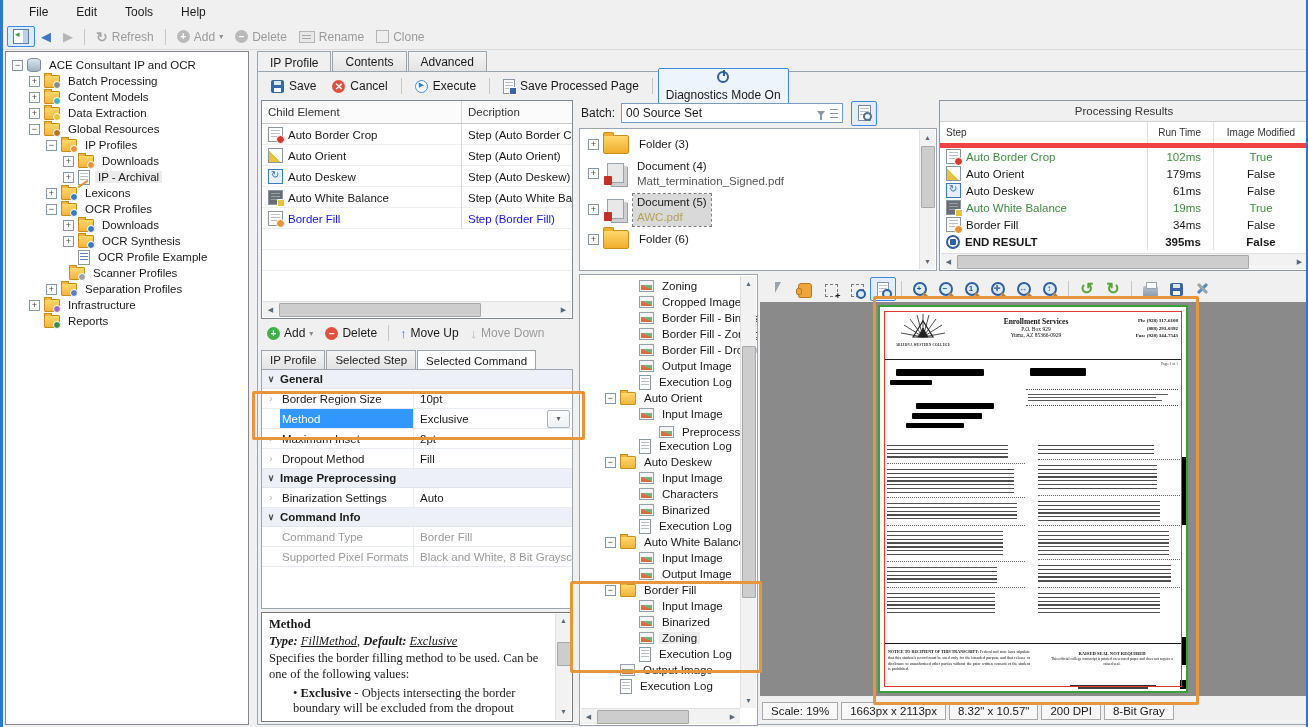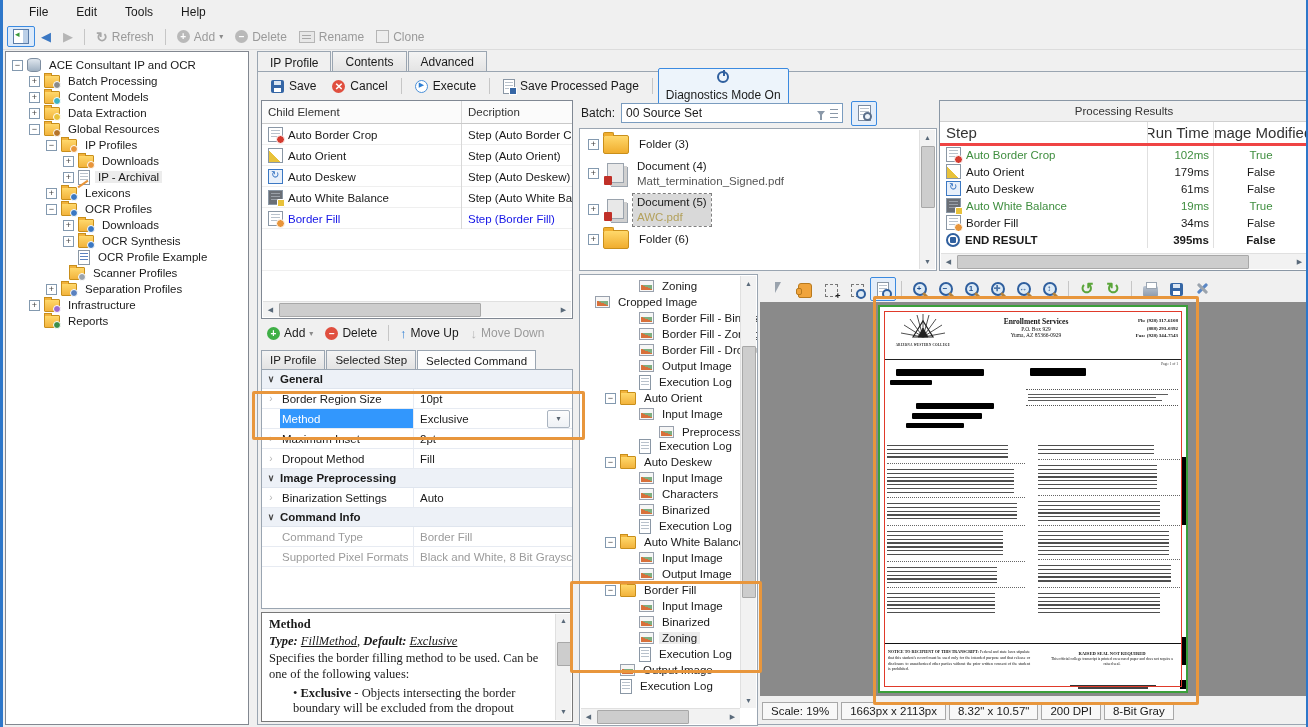--- a/index.html
+++ b/index.html
@@ -174,23 +174,23 @@
   #batchtree{left:576px;top:128px;width:358px;height:143px;background:#fff;border:1px solid #9aa5b1;box-sizing:border-box;overflow:hidden;padding-top:4px;}
   .brow{display:flex;align-items:center;padding:2px 2px 2px 8px;}
   .brow .btxt{display:flex;flex-direction:column;justify-content:center;font-size:11.5px;line-height:1.3;padding:1px 4px;}
   .brow.bsel .btxt{background:#d9d9d9;outline:1px dashed #7f7f7f;}
   .brow .sub{color:#555;}
   .brow.bsel .sub{color:#b3a15c;}
 
   
   #results{left:936px;top:100px;width:370px;height:171px;background:#fff;border:1px solid #8a97a5;box-sizing:border-box;}
   #results .title{height:20px;background:#f0f0f0;border-bottom:1px solid #d0d0d0;text-align:center;line-height:20px;font-size:11.5px;color:#333;}
-  .rs-head{display:flex;height:21px;align-items:center;border-bottom:3px solid #ef4444;font-size:15px;color:#333;}
+  .rs-head{display:flex;height:21px;align-items:center;border-bottom:5px solid #ef4444;font-size:10px;color:#333;}
   .rs-c1{width:208px;padding-left:6px;box-sizing:border-box;border-right:1px solid #e0e0e0;height:100%;display:flex;align-items:center;overflow:hidden;white-space:nowrap;}
-  .rs-c2{width:66px;box-sizing:border-box;border-right:1px solid #e0e0e0;height:100%;display:flex;align-items:center;justify-content:flex-end;padding-right:4px;overflow:hidden;white-space:nowrap;}
+  .rs-c2{width:66px;box-sizing:border-box;border-right:1px solid #e0e0e0;height:100%;display:flex;align-items:center;justify-content:flex-end;padding-right:12px;overflow:hidden;white-space:nowrap;}
   .rs-c3{flex:1;height:100%;display:flex;align-items:center;justify-content:center;overflow:hidden;white-space:nowrap;}
   .rrow{display:flex;height:17px;font-size:11.5px;align-items:center;}
   .rrow.green{color:#3f8e3f;}
   .rrow.bold{font-weight:bold;}
 
   
   #diagtree{left:576px;top:274px;width:179px;height:452px;background:#fff;border:1px solid #9aa5b1;box-sizing:border-box;overflow:hidden;padding-top:3px;}
   .drow{display:flex;align-items:center;height:16px;font-size:11.5px;white-space:nowrap;overflow:hidden;}
   .drow.dsel .tlabel{background:#ececec;}
 
@@ -689,21 +689,21 @@
     </div>
   </div>
 
   <div id="diagtree" class="abs" style="position:absolute;">
     <div id="diagtree-rows">
         <div class="trow drow" style="padding-left: 44px;">
           <span class="exp-sp"></span>
           <span class="i im"></span>
           <span class="tlabel">Zoning</span>
         </div>
-        <div class="trow drow" style="">
+        <div class="trow drow" style="padding-left: 44px;">
           <span class="exp-sp"></span>
           <span class="i im"></span>
           <span class="tlabel">Cropped Image</span>
         </div>
         <div class="trow drow" style="padding-left: 44px;">
           <span class="exp-sp"></span>
           <span class="i im"></span>
           <span class="tlabel">Border Fill - Binarized</span>
         </div>
         <div class="trow drow" style="padding-left: 44px;">

